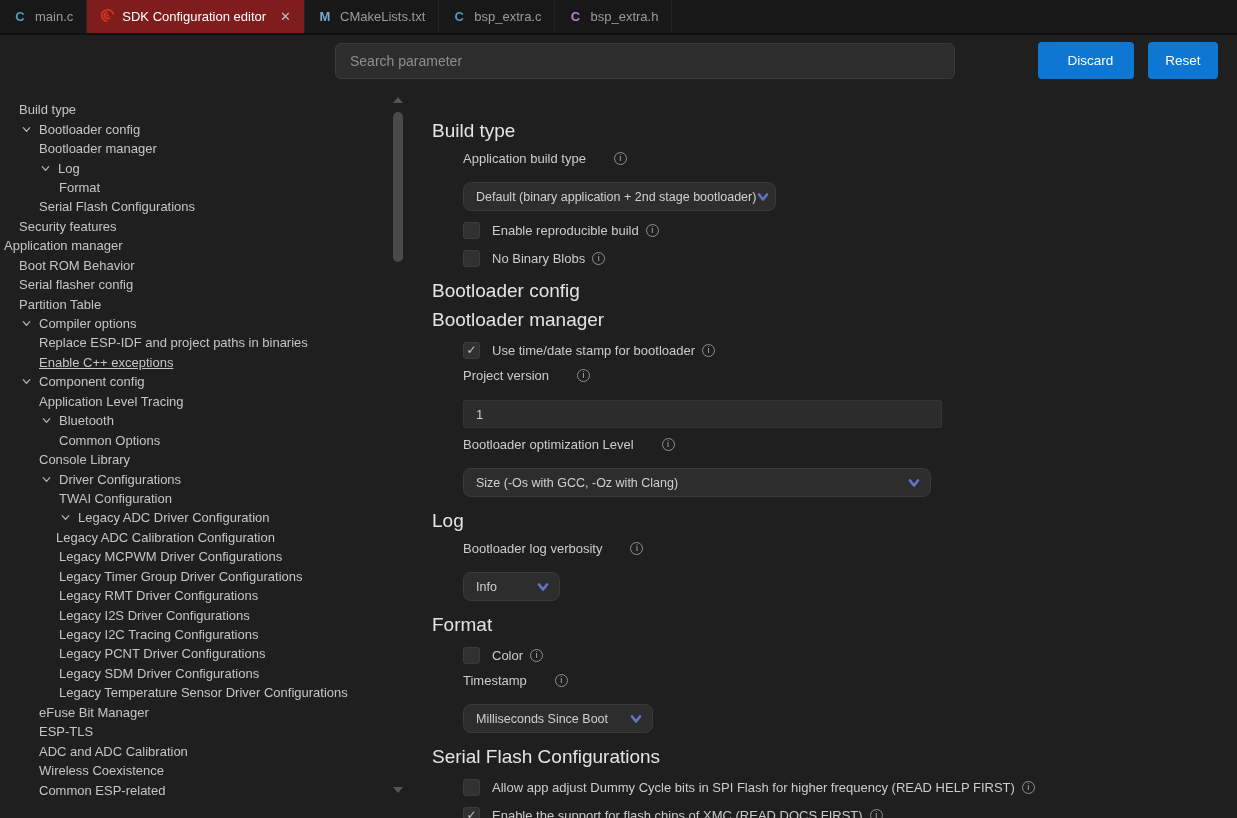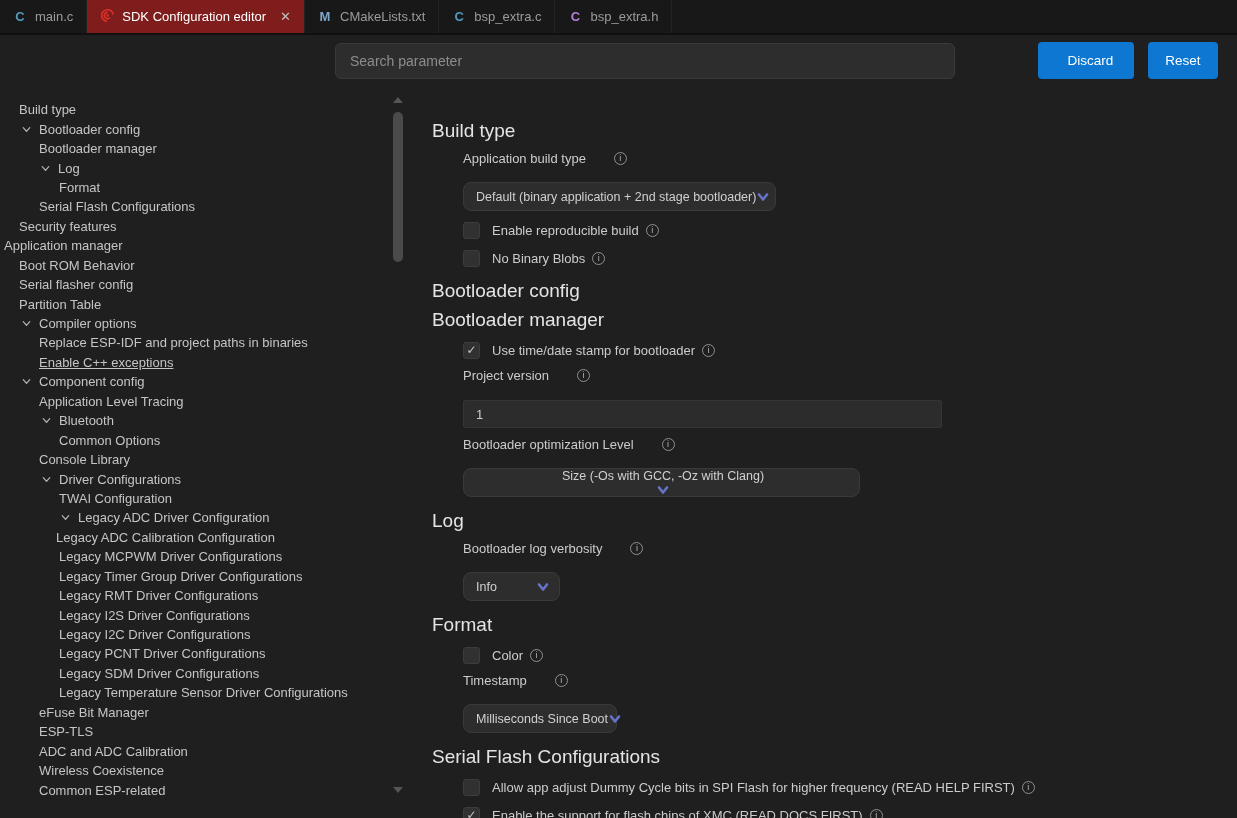--- a/index.html
+++ b/index.html
@@ -218,21 +218,21 @@
     <div class="tree-item" style="padding-left: 59px;">
       <span>Legacy Timer Group Driver Configurations</span>
     </div>
     <div class="tree-item" style="padding-left: 59px;">
       <span>Legacy RMT Driver Configurations</span>
     </div>
     <div class="tree-item" style="padding-left: 59px;">
       <span>Legacy I2S Driver Configurations</span>
     </div>
     <div class="tree-item" style="padding-left: 59px;">
-      <span>Legacy I2C Driver Configurations</span>
+      <span>Legacy I2C Tracing Configurations</span>
     </div>
     <div class="tree-item" style="padding-left: 59px;">
       <span>Legacy PCNT Driver Configurations</span>
     </div>
     <div class="tree-item" style="padding-left: 59px;">
       <span>Legacy SDM Driver Configurations</span>
     </div>
     <div class="tree-item" style="padding-left: 59px;">
       <span>Legacy Temperature Sensor Driver Configurations</span>
     </div>
@@ -296,21 +296,21 @@
     </div>
     <div class="blk-label">
       <span>Project version</span>
       <span class="info">i</span>
     </div>
     <input class="blk-input" value="1" style="width: 479px;">
     <div class="blk-label">
       <span>Bootloader optimization Level</span>
       <span class="info">i</span>
     </div>
-    <div class="blk-select" style="width: 397px; flex-direction: column;">
+    <div class="blk-select" style="width: 468px;">
       <span class="sel-text">Size (-Os with GCC, -Oz with Clang)</span>
       <span style="display: flex;">
         <svg width="14" height="14" viewBox="0 0 14 14" fill="none">
           <polyline points="3,4.5 7,9.5 11,4.5" stroke="#6674c8" stroke-width="2.6" stroke-linecap="round" stroke-linejoin="round"></polyline>
         </svg>
       </span>
     </div>
     <div class="blk-h">Log</div>
     <div class="blk-label">
       <span>Bootloader log verbosity</span>
@@ -329,21 +329,21 @@
       <span class="cbox"></span>
       <span class="clabel">
         <span>Color</span>
         <span class="info">i</span>
       </span>
     </div>
     <div class="blk-label">
       <span>Timestamp</span>
       <span class="info">i</span>
     </div>
-    <div class="blk-select" style="width: 154px;">
+    <div class="blk-select" style="width: 190px;">
       <span class="sel-text">Milliseconds Since Boot</span>
       <span style="display: flex;">
         <svg width="14" height="14" viewBox="0 0 14 14" fill="none">
           <polyline points="3,4.5 7,9.5 11,4.5" stroke="#6674c8" stroke-width="2.6" stroke-linecap="round" stroke-linejoin="round"></polyline>
         </svg>
       </span>
     </div>
     <div class="blk-h">Serial Flash Configurations</div>
     <div class="blk-check">
       <span class="cbox"></span>

